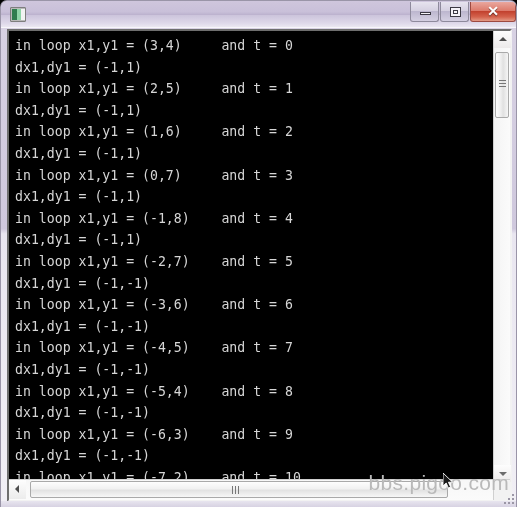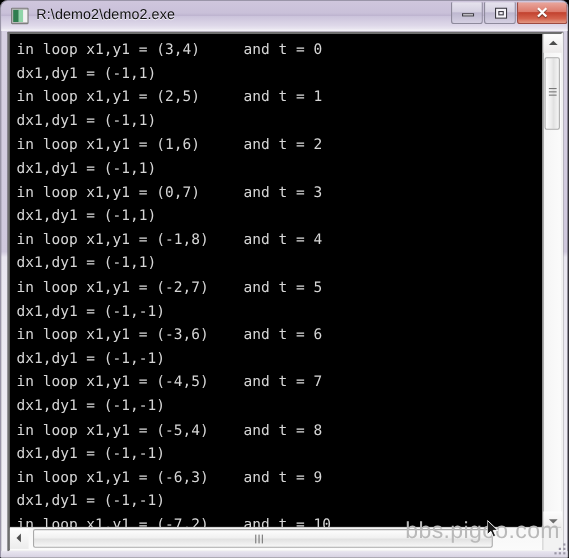--- a/index.html
+++ b/index.html
@@ -328,21 +328,20 @@
 <body>
 
 <div id="window">
 
   <div id="titlebar">
     <div class="title-icon">
       <i class="c1"></i>
         <i class="c2"></i>
         <i class="c3"></i>
     </div>
-    <div id="title-text">R:\demo2\demo2.exe</div>
 
     <div class="winbtns">
       <div class="winbtn">
         <span class="glyph-min"></span>
       </div>
       <div class="winbtn">
         <span class="glyph-max"></span>
       </div>
       <div class="winbtn close">
         <span class="glyph-close">✕</span>

